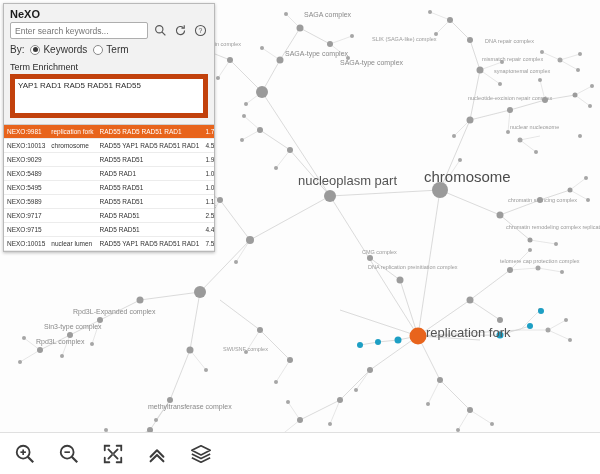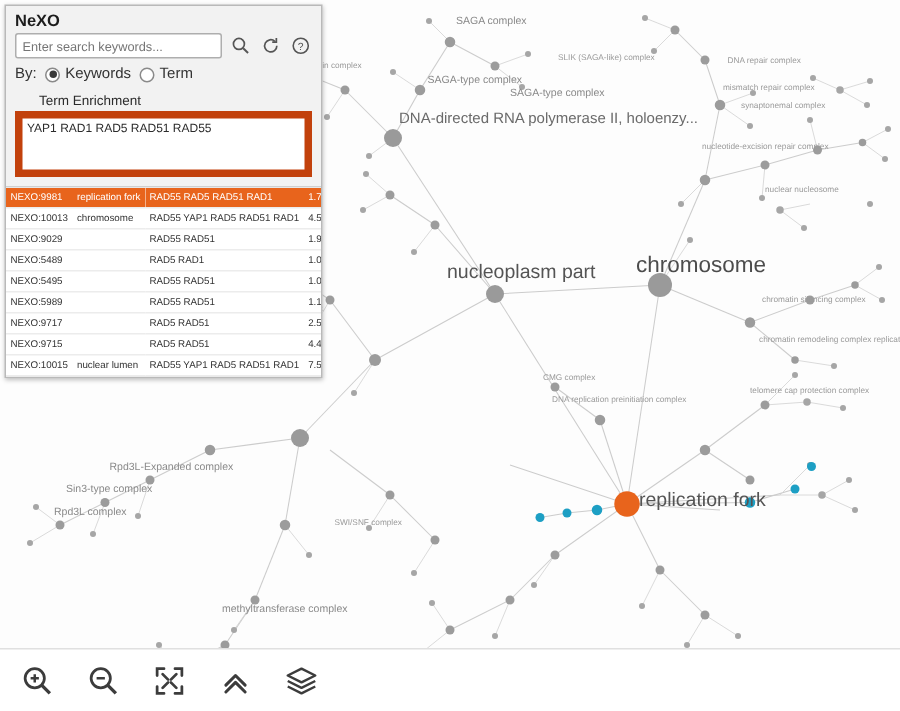--- a/index.html
+++ b/index.html
@@ -116,21 +116,20 @@
     left: 1.5px; top: 1.5px;
     width: 5px; height: 5px;
     border-radius: 50%;
     background: #3a3a3a;
   }
 
   .sec-title {
     padding: 2px 6px 2px 6px;
     font-size: 9px;
     color: #2b2b2b;
-    margin-left: 16px;
   }
   #term-area {
     margin: 0 6px 4px 6px;
     height: 44px;
     border: 5px solid #c2410c;
     background: #ffffff;
     font-size: 8px;
     color: #2b2b2b;
     padding: 2px 3px;
     resize: none;
@@ -446,21 +445,20 @@
         <circle cx="360" cy="345" r="3"></circle>
         <circle cx="500" cy="335" r="3.5"></circle>
         <circle cx="530" cy="326" r="3"></circle>
         <circle cx="541" cy="311" r="3"></circle>
       </g>
     </svg>
 
     <div class="net-label lbl-huge" style="left:424px; top:168px;">chromosome</div>
     <div class="net-label lbl-big" style="left:426px; top:325px;">replication fork</div>
     <div class="net-label lbl-big" style="left:298px; top:173px;">nucleoplasm part</div>
-    <div class="net-label lbl-mid" style="left:266px; top:74px;">DNA-directed RNA polymerase II, holoenzy...</div>
     <div class="net-label lbl-mid" style="left:124px; top:242px;">nuclear chromatin</div>
     <div class="net-label lbl-small" style="left:285px; top:50px;">SAGA-type complex</div>
     <div class="net-label lbl-small" style="left:340px; top:59px;">SAGA-type complex</div>
     <div class="net-label lbl-small" style="left:304px; top:11px;">SAGA complex</div>
     <div class="net-label lbl-tiny" style="left:372px; top:36px;">SLIK (SAGA-like) complex</div>
     <div class="net-label lbl-tiny" style="left:485px; top:38px;">DNA repair complex</div>
     <div class="net-label lbl-tiny" style="left:482px; top:56px;">mismatch repair complex</div>
     <div class="net-label lbl-tiny" style="left:494px; top:68px;">synaptonemal complex</div>
     <div class="net-label lbl-tiny" style="left:468px; top:95px;">nucleotide-excision repair complex</div>
     <div class="net-label lbl-tiny" style="left:510px; top:124px;">nuclear nucleosome</div>

